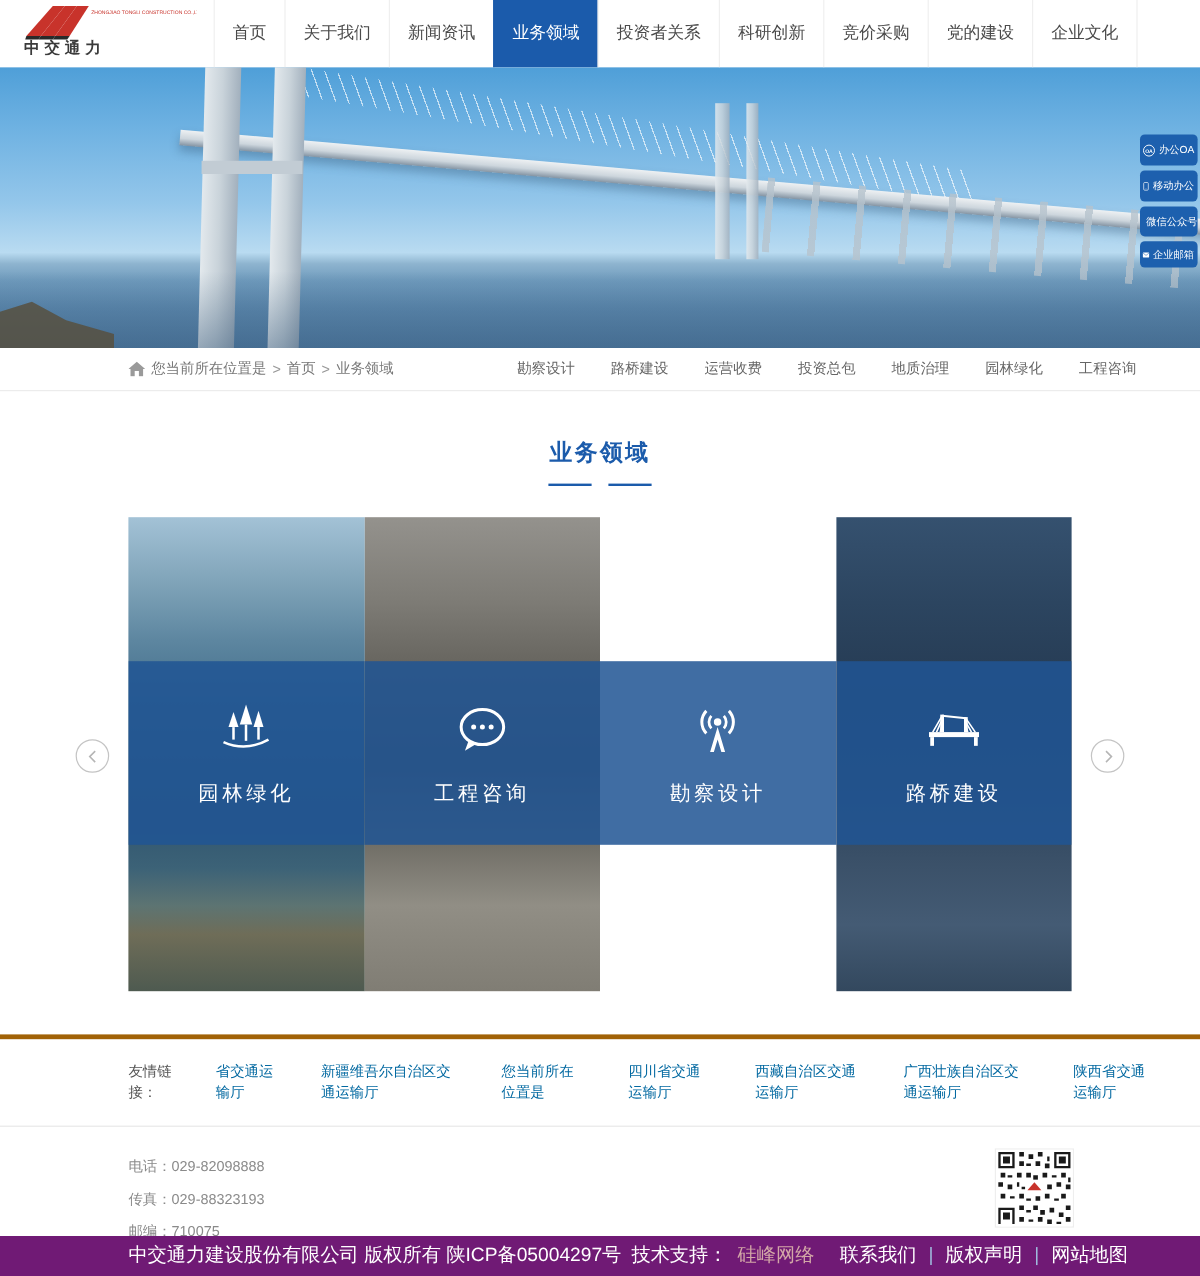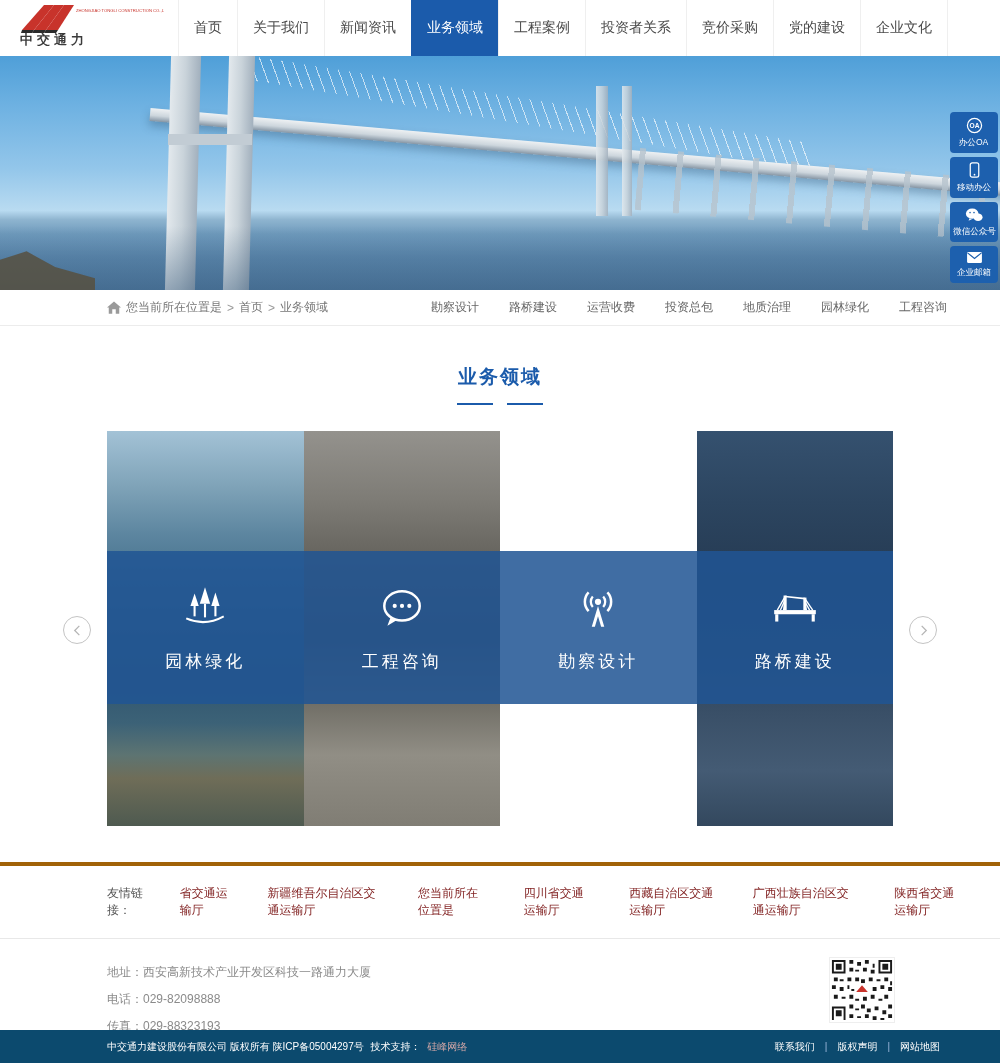--- a/index.html
+++ b/index.html
@@ -41,21 +41,21 @@
     background:repeating-linear-gradient(90deg,#b6c3cd 0 6px,rgba(0,0,0,0) 6px 38px);
     transform:rotate(5deg); transform-origin:left top; }
   .water-shade { position:absolute; bottom:0; left:0; width:100%; height:64px;
     background:linear-gradient(180deg,rgba(70,105,140,0) 0%,rgba(55,88,120,.45) 100%); }
   .rocks { position:absolute; left:0; bottom:0; width:95px; height:42px; background:#57503f; opacity:.85;
     clip-path:polygon(0 100%,0 28%,28% 8%,58% 45%,100% 72%,100% 100%); }
 
   
   .side-tools { position:absolute; top:112px; right:2px; width:48px; display:flex; flex-direction:column; gap:4px; z-index:20; }
   .side-tool { background:#1d60ae; border-radius:4px; color:#fff; padding:5px 2px 4px;
-    display:flex; flex-direction:column; align-items:center; gap:2px;text-align:right; }
+    display:flex; align-items:center; gap:2px;text-align:right; }
   .side-tool .tool-label { font-size:9px; white-space:nowrap; transform:scale(.95); }
 
   
   .crumb-bar { height:36px; border-bottom:1px solid #ececec; display:flex; align-items:center;
     justify-content:space-between; padding:0 53px 0 107px; background:#fff; }
   .crumbs { display:flex; align-items:center; gap:5px; font-size:12px; color:#777; }
   .crumbs .sep { color:#999; }
   .subnav { display:flex; gap:30px; font-size:12px; color:#666; }
 
   
@@ -81,31 +81,31 @@
 
   .arrow { position:absolute; top:185px; width:28px; height:28px; border-radius:50%;
     border:1px solid #c4c4c4; background:#fff; display:flex; align-items:center; justify-content:center; }
   .arrow.left { left:-44px; }
   .arrow.right { right:-44px; }
 
   
   .flinks { margin-top:36px; border-top:4px solid #a16207; border-bottom:1px solid #e8e8e8;
     padding:19px 0 19px 107px; display:flex; align-items:center; font-size:12px; color:#555; }
   .flinks .flabel { color:#555; margin-right:28px; }
-  .flinks a { margin-right:34px; color:#7f1d1d; }
+  .flinks a { margin-right:34px; color:#0369a1; }
   .finfo { position:relative; padding:20px 107px 26px; }
   .finfo .line { font-size:12px; color:#8a8a8a; line-height:27px; }
   .qr-box { position:absolute; right:105px; top:18px; width:66px; text-align:center; }
   .qr { width:66px; height:66px; background:#fff; border:1px solid #eee; }
   .qr-label { font-size:12px; color:#777; margin-top:8px; white-space:nowrap; }
 
   
-  .bottom-bar { position:absolute; left:0; bottom:0; width:100%; height:33px; background:#0c4a6e;
+  .bottom-bar { position:absolute; left:0; bottom:0; width:100%; height:33px; background:#701a75;
     display:flex; align-items:center; justify-content:space-between; padding:0 60px 0 107px;
-    font-size:10px; color:#fff; }
+    font-size:16px; color:#fff; }
   .bottom-left span { margin-right:4px; }
   .support-name { color:#d3a7a7; }
   .bottom-right { display:flex; gap:10px; align-items:center; }
   .bottom-right .divider { color:#9fb9dd; }
 </style>
 </head>
 <body>
 
 <div class="header">
   <a class="logo">
@@ -118,22 +118,22 @@
       <polygon points="32,30 44,30 42,33 30,33" fill="#2a2a2a"></polygon>
       <text x="62" y="12" font-size="4.2" fill="#c8332b">ZHONGJIAO TONGLI CONSTRUCTION CO.,LTD</text>
       <text x="6" y="44" font-size="13" font-weight="bold" fill="#3b3b3b" letter-spacing="4">中交通力</text>
     </svg>
   </a>
   <nav class="main-nav">
     <a class="nav-item">首页</a>
     <a class="nav-item">关于我们</a>
     <a class="nav-item">新闻资讯</a>
     <a class="nav-item active">业务领域</a>
-    <a class="nav-item">工程案例</a>
     <a class="nav-item">投资者关系</a>
+    <a class="nav-item">科研创新</a>
     <a class="nav-item">竞价采购</a>
     <a class="nav-item">党的建设</a>
     <a class="nav-item">企业文化</a>
 
   </nav>
 
 </div>
 
 <div class="hero">
   <div class="cables"></div>
@@ -303,21 +303,20 @@
   <a>省交通运输厅</a>
   <a>新疆维吾尔自治区交通运输厅</a>
   <a>您当前所在位置是</a>
   <a>四川省交通运输厅</a>
   <a>西藏自治区交通运输厅</a>
   <a>广西壮族自治区交通运输厅</a>
   <a>陕西省交通运输厅</a>
 </div>
 
 <div class="finfo">
-  <div class="line">地址：西安高新技术产业开发区科技一路通力大厦</div>
   <div class="line">电话：029-82098888</div>
   <div class="line">传真：029-88323193</div>
   <div class="line">邮编：710075</div>
   <div class="qr-box">
     <svg class="qr" viewBox="0 0 33 33">
       <rect width="33" height="33" fill="#fff"></rect>
       <path fill="#1a1a1a" d="M1 1h7v7h-7z M25 1h7v7h-7z M1 25h7v7h-7z"></path>
       <path fill="#fff" d="M2 2h5v5h-5z M26 2h5v5h-5z M2 26h5v26h-5z M2 26h5v5h-5z"></path>
       <path fill="#1a1a1a" d="M3 3h3v3h-3z M27 3h3v3h-3z M3 27h3v3h-3z"></path>
       <path fill="#1a1a1a" d="M10 1h2v2h-2z M14 2h2v2h-2z M18 1h2v2h-2z M22 3h1v2h-1z

